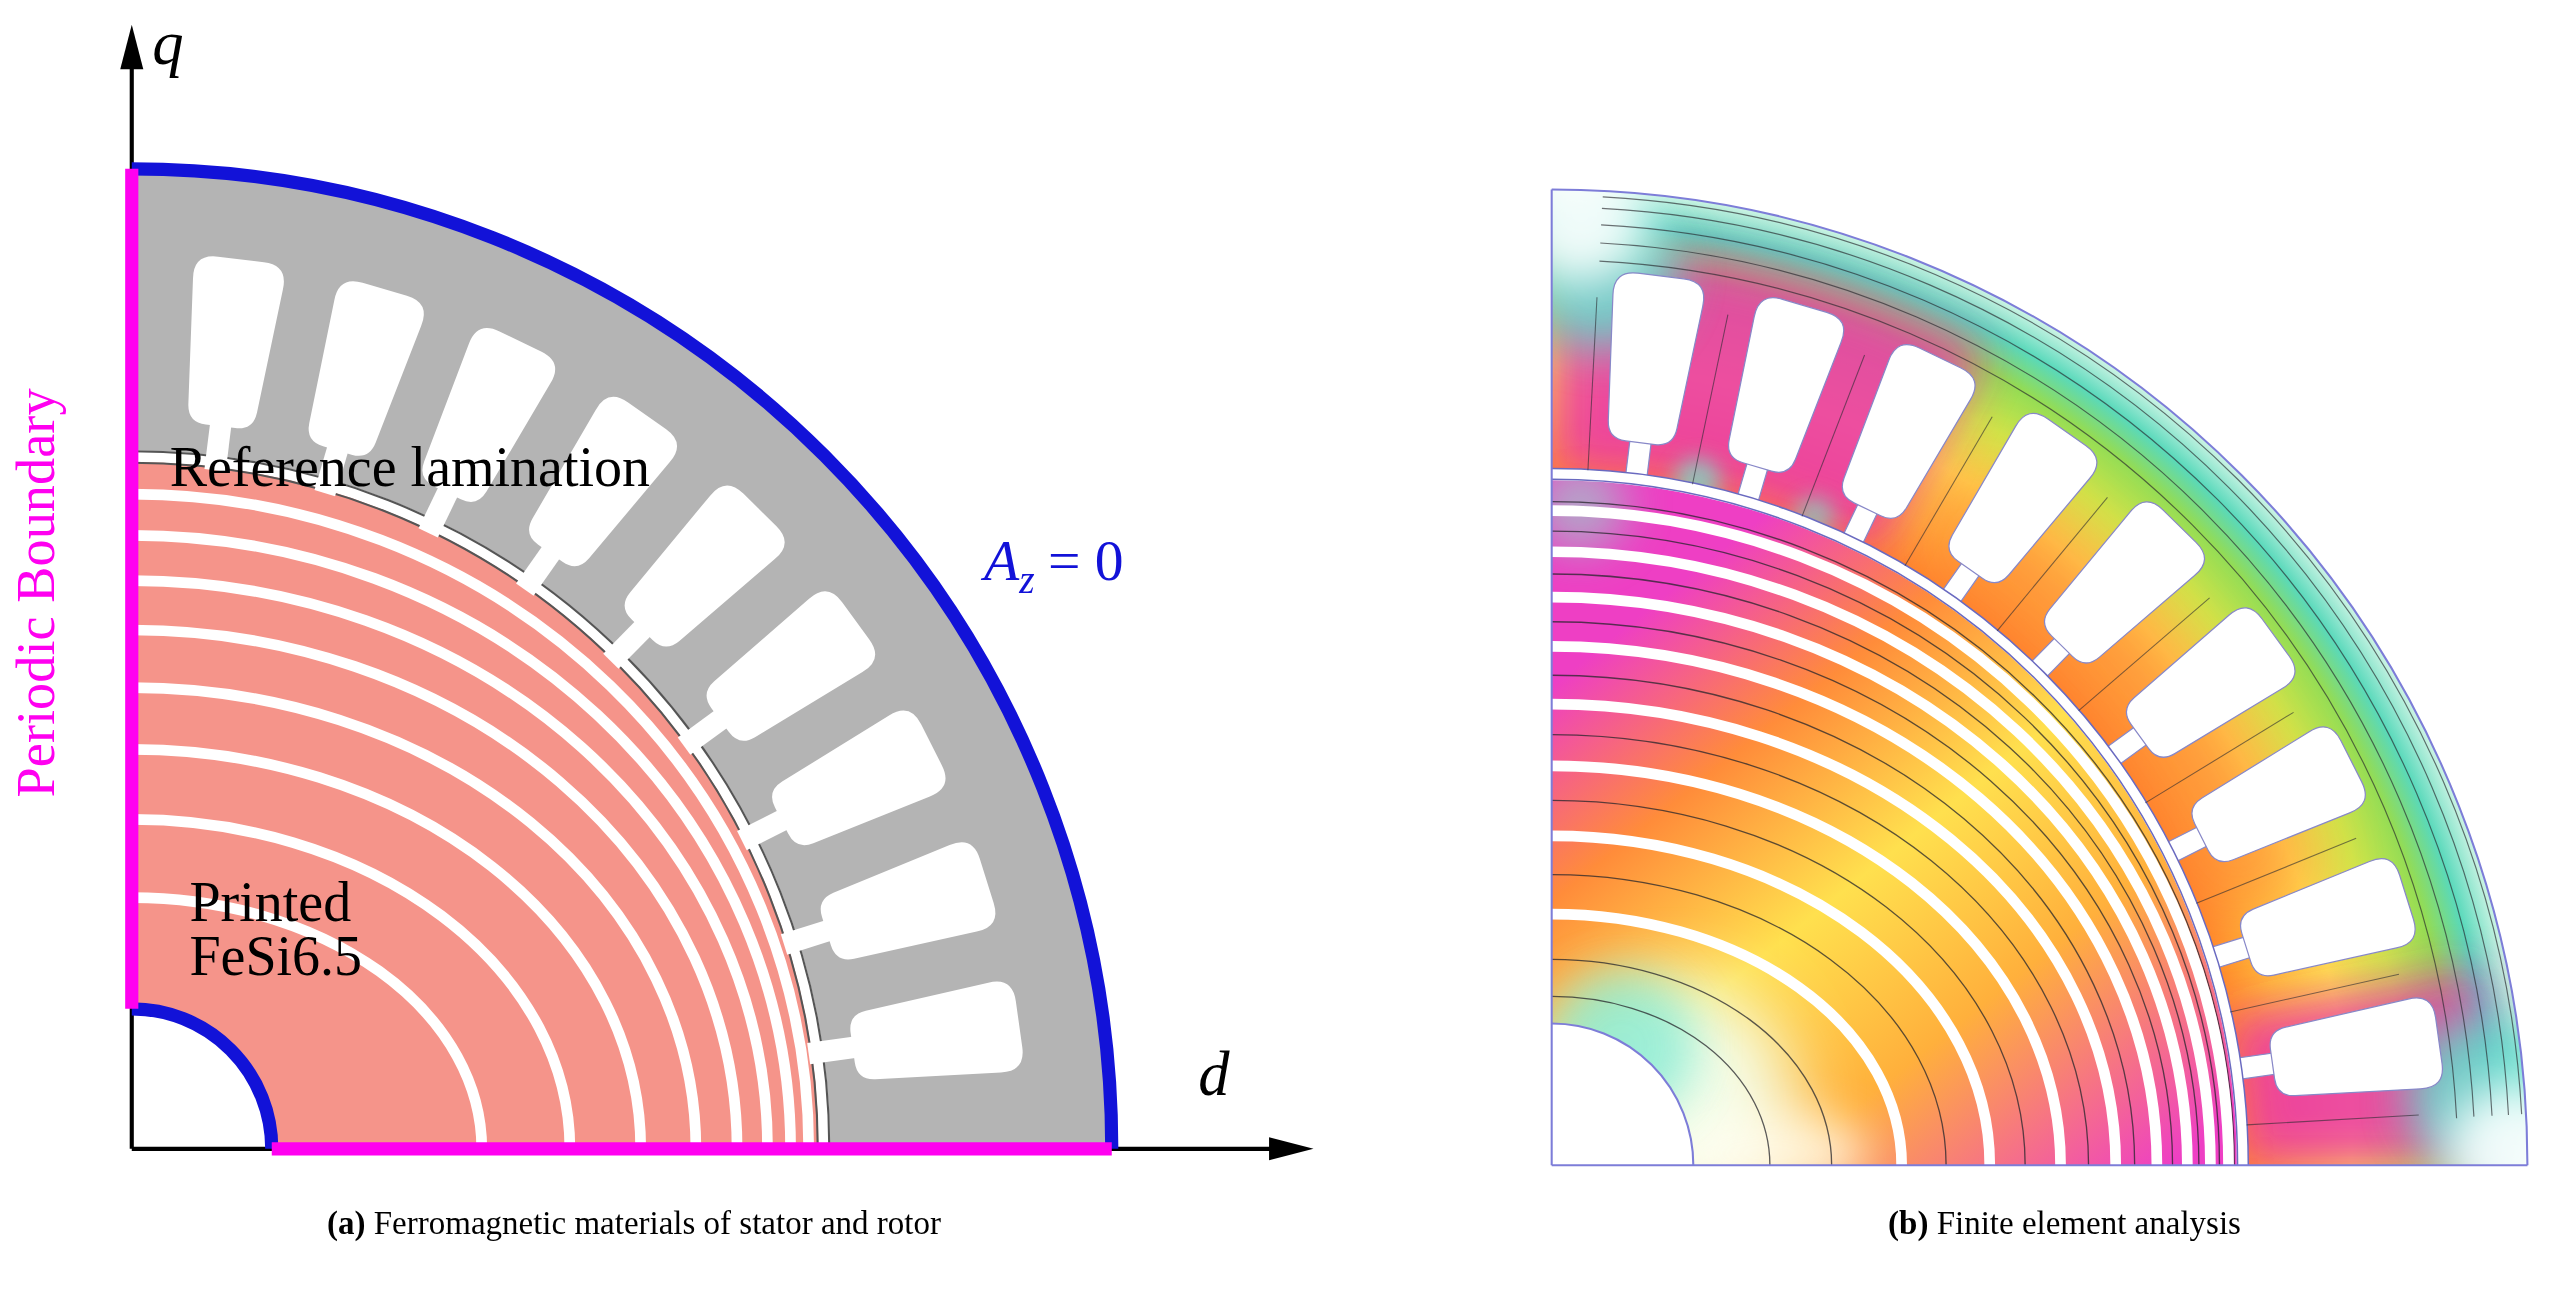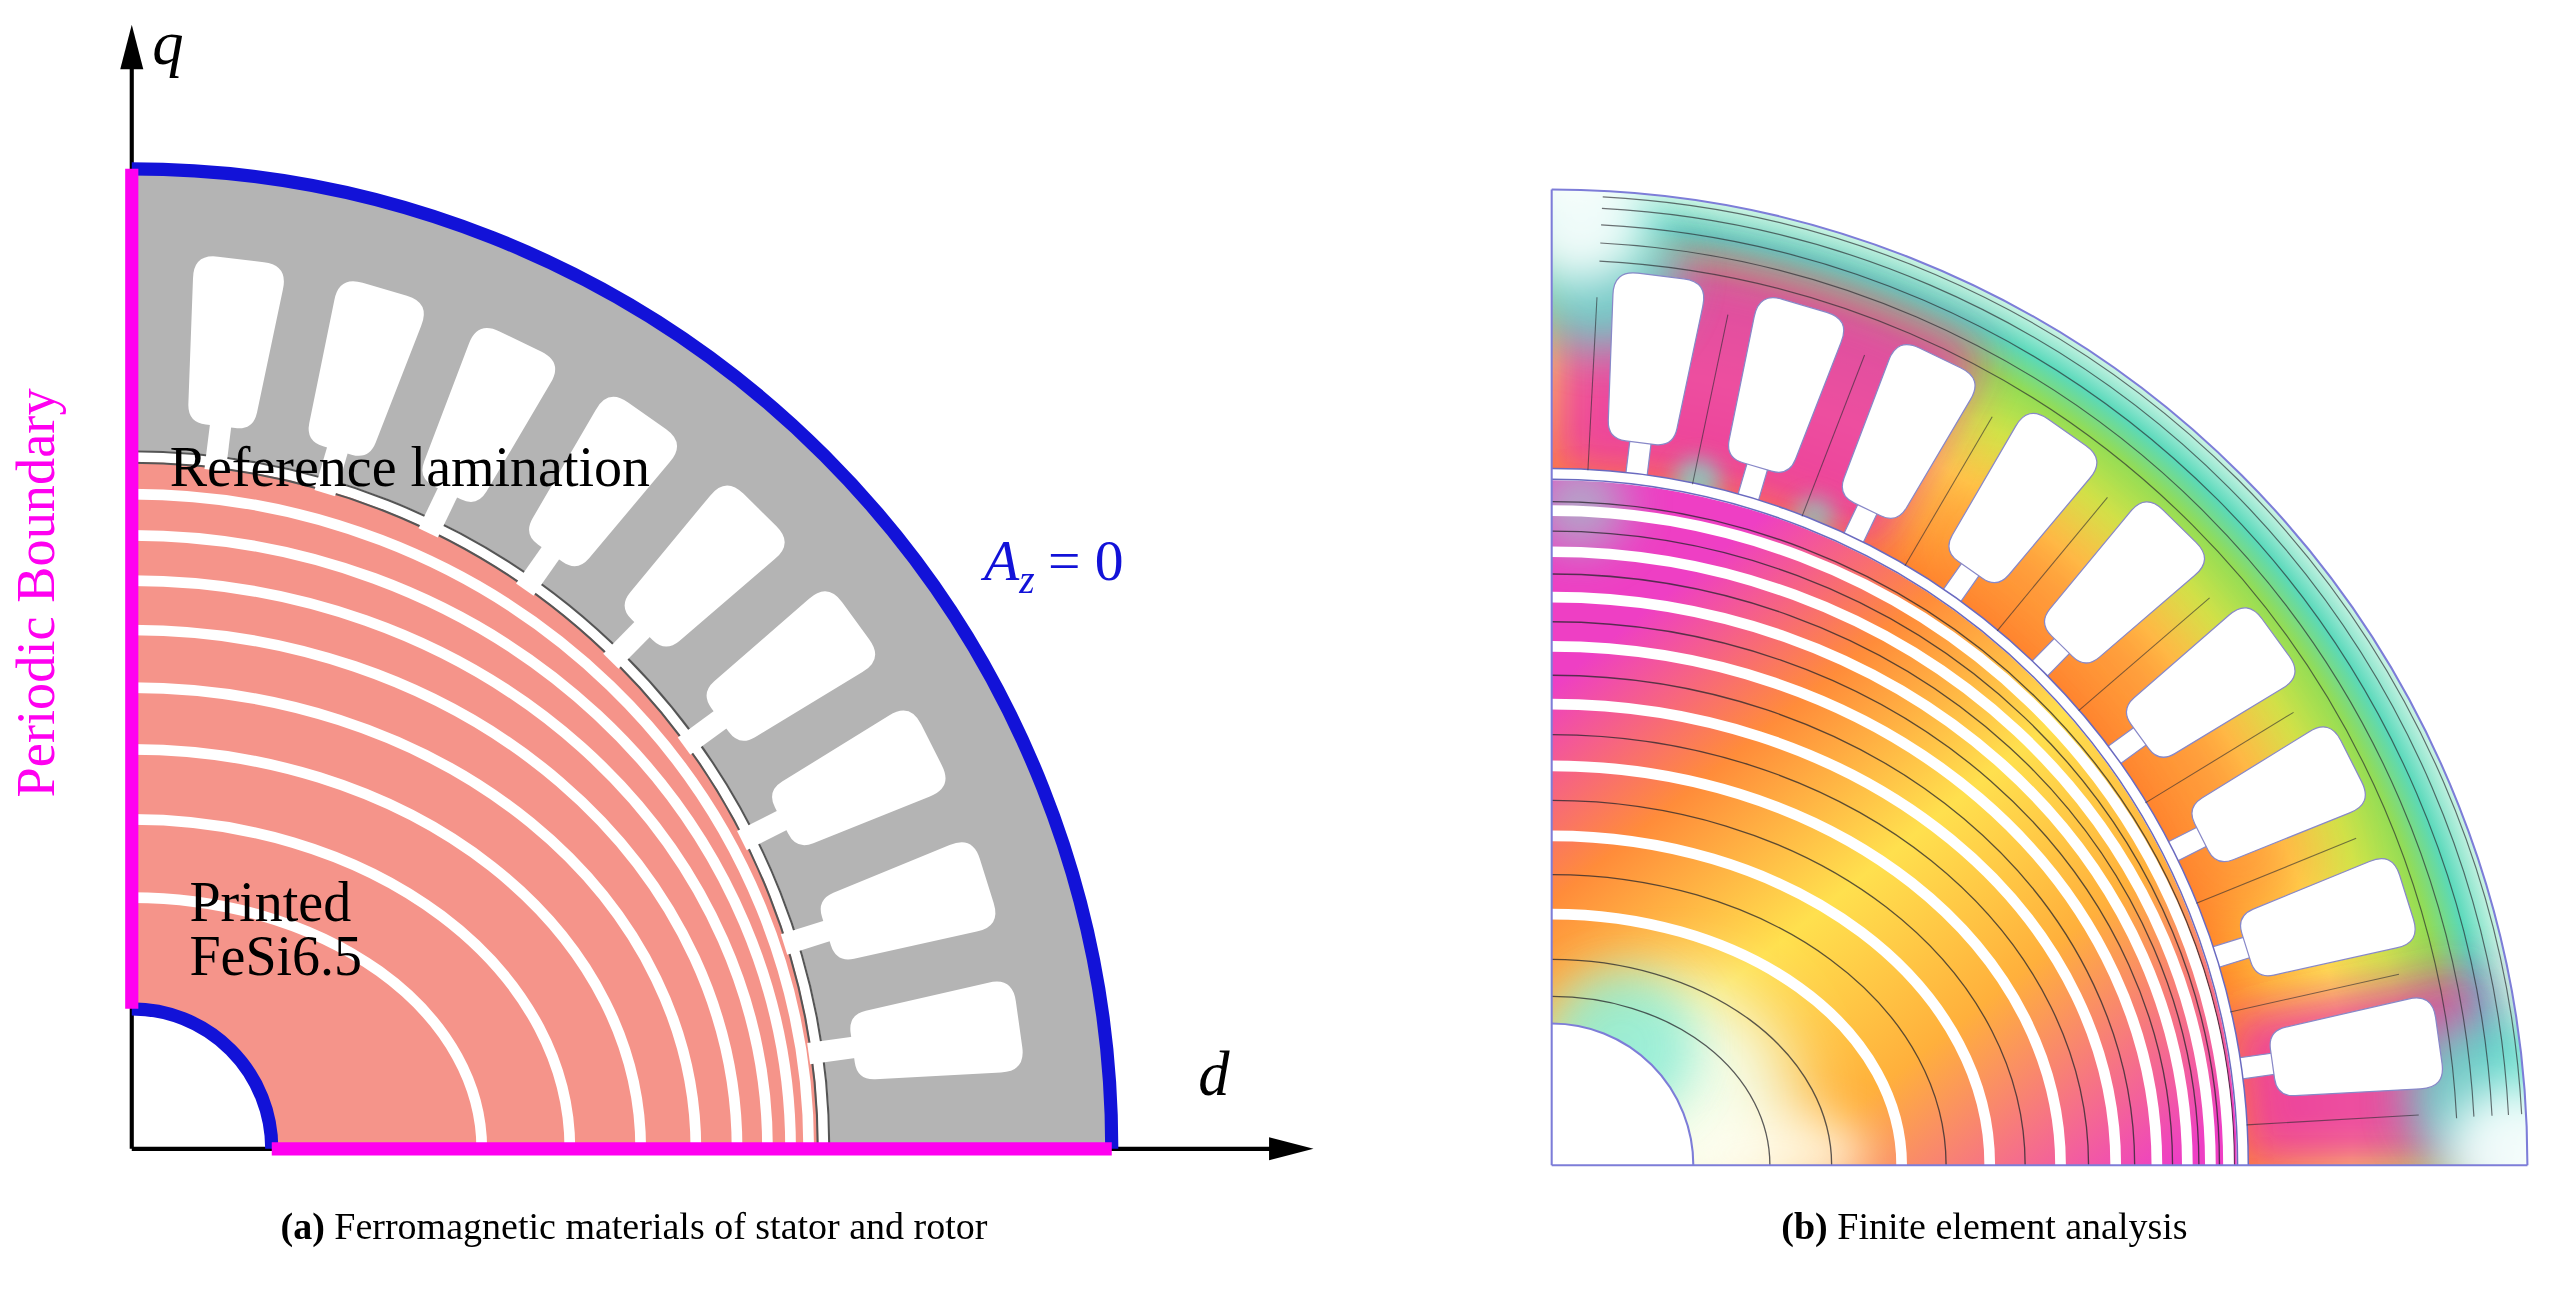--- a/index.html
+++ b/index.html
@@ -37,21 +37,21 @@
   .airgap-b   { stroke: #6a6ac0; stroke-width: 1.8; fill: none; }
   .flux-rotor { stroke: #26262b; stroke-width: 1.6; fill: none; opacity: .75; }
   .flux-yoke  { stroke: #26262b; stroke-width: 1.4; fill: none; opacity: .65; }
   .tooth-line { stroke: #2a2a30; stroke-width: 1.3; opacity: .6; }
 
   
   .caption {
     position: absolute;
     top: 1204px;
     text-align: center;
-    font-size: 38px;
+    font-size: 33px;
     color: var(--ink);
     line-height: 1.2;
   }
   .cap-marker { font-weight: bold; }
 </style>
 </head>
 <body>
 
 <svg class="panel-svg" style="left:0;top:0" width="1400" height="1190" viewBox="0 0 1700 1445">
   <defs>
@@ -238,16 +238,16 @@
 
   <path class="b-outline" d="M 115 230 A 1185 1185 0 0 1 1300 1415"></path>
   <line class="b-outline" x1="115" y1="230" x2="115" y2="1415"></line>
   <line class="b-outline" x1="115" y1="1415" x2="1300" y2="1415"></line>
   <path class="b-outline" d="M 115 1243 A 172 172 0 0 1 287 1415"></path>
 </svg>
 
 <div class="caption" style="left:33px;width:1202px;">
   <span class="cap-marker">(a)</span><span> Ferromagnetic materials of stator and rotor</span>
 </div>
-<div class="caption" style="left:1548px;width:873px;font-family:Liberation Serif, serif;">
+<div class="caption" style="left:1628px;width:873px;font-family:Liberation Serif, serif;">
   <span class="cap-marker">(b)</span><span> Finite element analysis</span>
 </div>
 
 
 </body></html>

